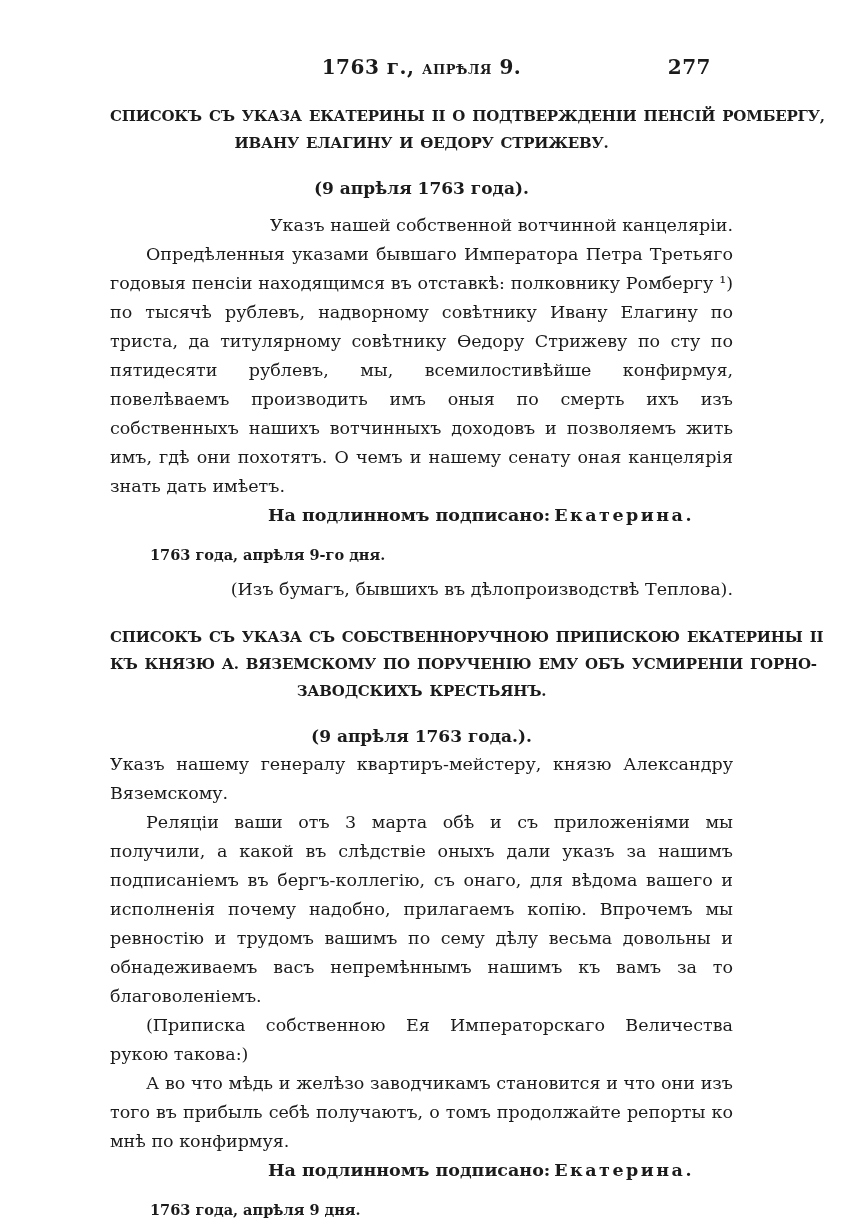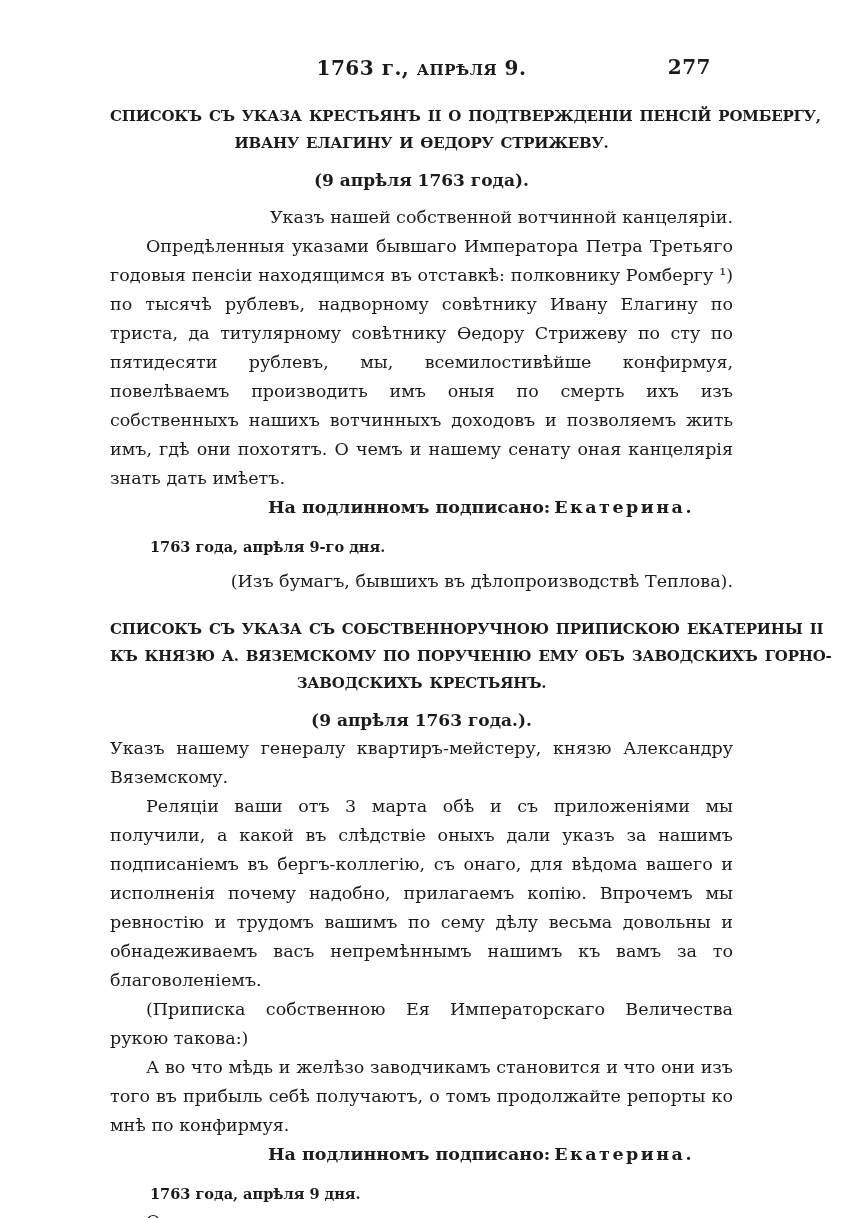--- a/index.html
+++ b/index.html
@@ -22,21 +22,21 @@
 
   
   .pagehead {
     position: relative;
     text-align: center;
     font-weight: bold;
     font-size: 20px;
     line-height: 26px;
     letter-spacing: 0.5px;
   }
-  .pagehead .sc { font-variant: small-caps; font-size: 22px; }
+  .pagehead .sc { font-variant: small-caps; font-size: 18px; }
   .pagenum {
     position: absolute;
     right: 22px;
     top: 0;
     font-weight: bold;
     font-size: 20px;
   }
 
   
   .heading {
@@ -44,21 +44,21 @@
     text-align: center;
     font-weight: bold;
     font-size: 15px;
     line-height: 27px;
     letter-spacing: -0.2px;
     word-spacing: 2px;
   }
   .heading-line { white-space: nowrap; }
 
   .datecap {
-    margin-top: 9px;
+    margin-top: 17px;
     text-align: center;
     font-weight: bold;
     font-size: 17px;
     line-height: 28px;
   }
 
   .centerline {
     margin-top: 9px;
     text-align: right;
     font-size: 17.5px;
@@ -101,38 +101,38 @@
 <div class="page">
   <div class="content">
 
     <div class="pagehead">
       <span class="headdate"><span>1763 г., </span><span class="sc">апрѣля</span><span> 9.</span></span>
       <span class="pagenum">277</span>
     </div>
 
     <div class="section">
         <div class="heading">
-          <div class="heading-line">СПИСОКЪ СЪ УКАЗА КРЕСТЬЯНЪ II О ПОДТВЕРЖДЕНІИ ПЕНСІЙ РОМБЕРГУ,</div>
+          <div class="heading-line">СПИСОКЪ СЪ УКАЗА ЕКАТЕРИНЫ II О ПОДТВЕРЖДЕНІИ ПЕНСІЙ РОМБЕРГУ,</div>
           <div class="heading-line">ИВАНУ ЕЛАГИНУ И ѲЕДОРУ СТРИЖЕВУ.</div>
         </div>
         <div class="datecap">(9 апрѣля 1763 года).</div>
         <div class="centerline">Указъ нашей собственной вотчинной канцеляріи.</div>
         <p class="para">Опредѣленныя указами бывшаго Императора Петра Третьяго годовыя пенсіи находящимся въ отставкѣ: полковнику Ромбергу ¹) по тысячѣ рублевъ, надворному совѣтнику Ивану Елагину по триста, да титулярному совѣтнику Ѳедору Стрижеву по сту по пятидесяти рублевъ, мы, всемилостивѣйше конфирмуя, повелѣваемъ производить имъ оныя по смерть ихъ изъ собственныхъ нашихъ вотчинныхъ доходовъ и позволяемъ жить имъ, гдѣ они похотятъ. О чемъ и нашему сенату оная канцелярія знать дать имѣетъ.</p>
         <div class="signature">
           <span class="sig-label">На подлинномъ подписано:</span>
           <span class="sig-name">Екатерина.</span>
         </div>
         <div class="smalldate">1763 года, апрѣля 9-го дня.</div>
         <div class="centerline">(Изъ бумагъ, бывшихъ въ дѣлопроизводствѣ Теплова).</div>
       </div>
 
     <div class="section section2">
         <div class="heading">
           <div class="heading-line">СПИСОКЪ СЪ УКАЗА СЪ СОБСТВЕННОРУЧНОЮ ПРИПИСКОЮ ЕКАТЕРИНЫ II</div>
-          <div class="heading-line">КЪ КНЯЗЮ А. ВЯЗЕМСКОМУ ПО ПОРУЧЕНІЮ ЕМУ ОБЪ ЗАВОДСКИХЪ ГОРНО-</div>
+          <div class="heading-line">КЪ КНЯЗЮ А. ВЯЗЕМСКОМУ ПО ПОРУЧЕНІЮ ЕМУ ОБЪ УСМИРЕНІИ ГОРНО-</div>
           <div class="heading-line">ЗАВОДСКИХЪ КРЕСТЬЯНЪ.</div>
         </div>
         <div class="datecap">(9 апрѣля 1763 года.).</div>
         <p class="para noindent">Указъ нашему генералу квартиръ-мейстеру, князю Александру Вяземскому.</p>
         <p class="para">Реляціи ваши отъ 3 марта обѣ и съ приложеніями мы получили, а какой въ слѣдствіе оныхъ дали указъ за нашимъ подписаніемъ въ бергъ-коллегію, съ онаго, для вѣдома вашего и исполненія почему надобно, прилагаемъ копію. Впрочемъ мы ревностію и трудомъ вашимъ по сему дѣлу весьма довольны и обнадеживаемъ васъ непремѣннымъ нашимъ къ вамъ за то благоволеніемъ.</p>
         <p class="para">(Приписка собственною Ея Императорскаго Величества рукою такова:)</p>
         <p class="para">А во что мѣдь и желѣзо заводчикамъ становится и что они изъ того въ прибыль себѣ получаютъ, о томъ продолжайте репорты ко мнѣ по конфирмуя.</p>
         <div class="signature">
           <span class="sig-label">На подлинномъ подписано:</span>
           <span class="sig-name">Екатерина.</span>

